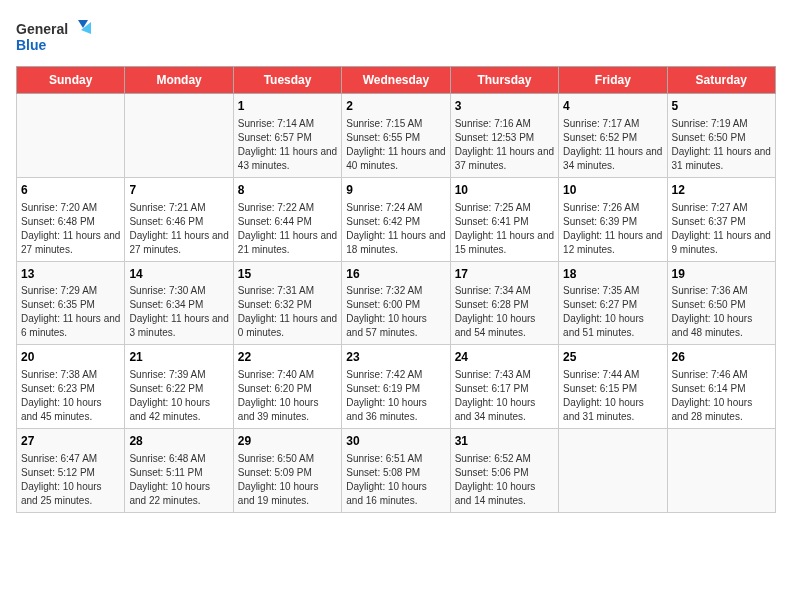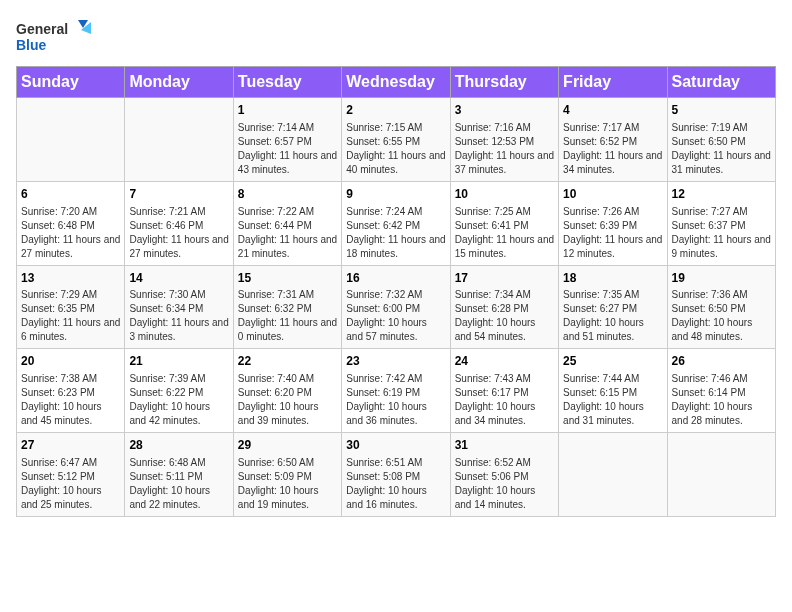--- a/index.html
+++ b/index.html
@@ -36,25 +36,25 @@
     .location {
       font-size: 15px;
       color: #555;
     }
     table {
       width: 100%;
       border-collapse: collapse;
       font-size: 10.5px;
     }
     thead tr th {
-      background-color: #8b5cf6;
+      background-color: #ef4444;
       color: #fff;
       padding: 6px 4px;
-      text-align: left;
-      font-size: 16px;
+      text-align: center;
+      font-size: 12px;
       font-weight: bold;
       border: 1px solid #aaa;
     }
     tbody tr td {
       vertical-align: top;
       padding: 4px;
       border: 1px solid #ccc;
       min-height: 70px;
       width: 14.28%;
       background: #fff;

